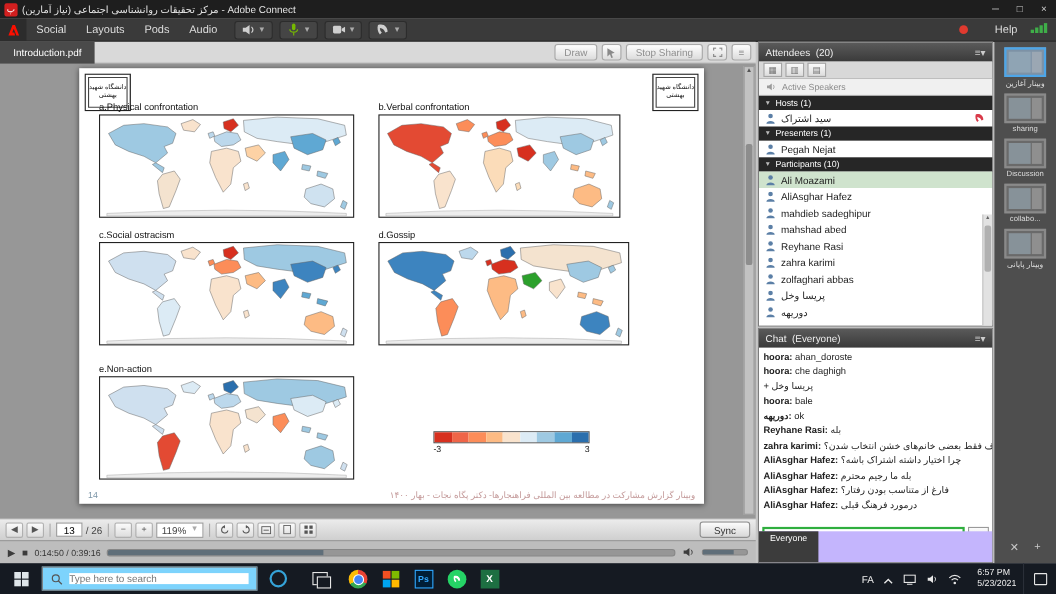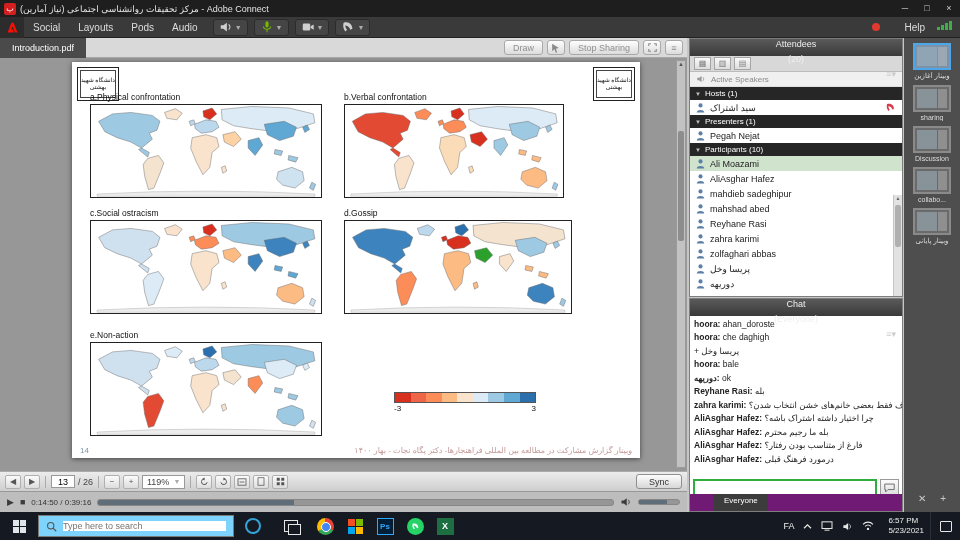--- a/index.html
+++ b/index.html
@@ -71,40 +71,40 @@
   .pb-time { font-size:8px; color:#333; white-space:nowrap; }
   .pb-track { flex:1; height:7px; background:#969696; border-radius:3px; position:relative; overflow:hidden; border:1px solid #878787; }
   .pb-fill { position:absolute; left:0; top:0; bottom:0; width:38%; background:#5f6e79; }
   .vol-track { width:42px; height:6px; background:#969696; border:1px solid #878787; border-radius:3px; position:relative; }
   .vol-fill { position:absolute; left:0; top:0; bottom:0; width:70%; background:#5f6e79; }
 
   
   .pod { position:absolute; background:#fff; border:1px solid #7d7d7d; }
   .attendees-pod { left:689px; top:38px; width:214px; height:259px; }
   .chat-pod { left:689px; top:298px; width:214px; height:214px; }
-  .pod-header { height:17px; background:linear-gradient(#5a5a5a,#3a3a3a); color:#efefef; font-size:9px; display:flex; align-items:center; padding:0 6px; gap:5px;flex-direction:column; }
+  .pod-header { height:17px; background:linear-gradient(#5a5a5a,#3a3a3a); color:#efefef; font-size:9px; display:flex; align-items:center; padding:0 6px; gap:5px; }
   .pod-menu { margin-left:auto; color:#ccc; font-size:9px; }
   .att-toolbar { height:16px; background:#d8d8d8; border-bottom:1px solid #bcbcbc; display:flex; align-items:center; gap:3px; padding:0 4px; }
   .view-btn { width:17px; height:13px; border:1px solid #a5a5a5; background:linear-gradient(#fafafa,#ddd); font-size:8px; color:#777; display:flex; align-items:center; justify-content:center; }
   .active-speakers { height:15px; background:#f0f0f0; border-bottom:1px solid #e0e0e0; display:flex; align-items:center; gap:5px; padding:0 6px; font-size:8px; color:#8a8a8a; }
   .group-bar { height:13px; background:#262626; color:#fff; font-size:8px; display:flex; align-items:center; gap:4px; padding:0 5px; }
   .tri { font-size:6px; color:#bbb; }
   .att-row { height:15px; display:flex; align-items:center; gap:5px; padding:0 6px; font-size:9px; color:#222; background:#fff; }
   .att-row.sel { background:#cfe3cd; }
   .row-right { margin-left:auto; display:flex; align-items:center; }
   .att-scroll { position:absolute; right:0; top:156px; bottom:0; width:9px; background:#e2e2e2; border-left:1px solid #c4c4c4; font-size:5px; color:#666; text-align:center; line-height:7px; }
   .att-scroll .thumb { position:absolute; left:1px; right:1px; top:10px; height:42px; background:#b0b0b0; border-radius:2px; }
 
   .chat-msgs { position:absolute; top:17px; left:0; right:0; bottom:34px; overflow:hidden; padding:2px 0; }
   .msg { font-size:8.5px; color:#222; padding:1px 4px; line-height:1.35; white-space:nowrap; overflow:hidden; }
   .msg b { font-weight:bold; }
   .chat-input-row { position:absolute; left:3px; right:3px; bottom:15px; height:17px; display:flex; gap:3px; }
   .chat-input { flex:1; border:2px solid #2fae3e; background:#fff; height:17px; font-size:9px; padding:0 3px; font-family:"Liberation Sans",sans-serif; }
   .send-btn { width:19px; height:17px; border:1px solid #9a9a9a; background:linear-gradient(#fbfbfb,#ddd); display:flex; align-items:center; justify-content:center; }
-  .chat-tabs { position:absolute; left:0; right:0; bottom:0; height:17px; background:#701a75; display:flex;padding-left:24px; }
+  .chat-tabs { position:absolute; left:0; right:0; bottom:0; height:28px; background:#c4b5fd; display:flex; }
   .chat-tab { background:#3c3c3c; color:#fff; font-size:8px; line-height:14px; padding:0 10px; }
 
   
   .rail { position:absolute; left:904px; top:38px; width:56px; height:474px; background:#4e4e4e; }
   .rail-item { width:48px; margin:5px auto 0; text-align:center; }
   .rail-thumb { width:38px; height:27px; margin:0 auto; background:#6a6a6a; border:2px solid #8a8a8a; position:relative; }
   .rail-thumb::before { content:""; position:absolute; left:2px; top:2px; width:20px; height:19px; background:#9fb3bf; opacity:.55; }
   .rail-thumb::after { content:""; position:absolute; right:2px; top:2px; width:9px; height:19px; background:#c7c7c7; opacity:.4; }
   .rail-item.active .rail-thumb { border-color:#4da6e8; background:#7d92a6; }
   .rail-label { font-size:7px; color:#ddd; margin-top:2px; white-space:nowrap; overflow:hidden; }
@@ -120,21 +120,21 @@
   .cortana { width:16px; height:16px; border-radius:50%; border:2px solid #35a3d8; }
   .taskview { width:14px; height:12px; border:1px solid #e7e7e7; position:relative; }
   .taskview::before { content:""; position:absolute; left:3px; top:3px; right:-4px; bottom:-4px; border:1px solid #e7e7e7; background:#151a22; }
   .app-ic { width:30px; height:28px; display:flex; align-items:center; justify-content:center; }
   .chrome-ic { width:17px; height:17px; border-radius:50%; background:conic-gradient(#ea4335 0 33%, #34a853 33% 66%, #fbbc05 66% 100%); position:relative; }
   .chrome-ic::after { content:""; position:absolute; left:4.5px; top:4.5px; width:8px; height:8px; background:#4285f4; border:1.5px solid #fff; border-radius:50%; }
   .ms-ic { display:grid; grid-template-columns:7px 7px; grid-template-rows:7px 7px; gap:1px; }
   .ps-ic { width:17px; height:17px; background:#001e36; color:#31a8ff; font-size:8px; font-weight:bold; display:flex; align-items:center; justify-content:center; border:1px solid #31a8ff; }
   .wa-ic { width:17px; height:17px; border-radius:50%; background:#25d366; display:flex; align-items:center; justify-content:center; }
   .xl-ic { width:17px; height:17px; background:#1d6f42; color:#fff; font-size:9px; font-weight:bold; display:flex; align-items:center; justify-content:center; }
-  .tray { display:flex; align-items:center; gap:9px; padding:0 8px; }
+  .tray { display:flex; align-items:flex-end; gap:9px; padding:0 8px; }
   .tray-txt { font-size:9px; color:#eee; }
   .clock { text-align:left; font-size:8px; line-height:1.25; color:#eee; padding:0 6px; }
   .action-center { width:30px; height:28px; display:flex; align-items:center; justify-content:center; border-left:1px solid #2a2f38; }
   .ac-ic { width:12px; height:11px; border:1px solid #e7e7e7; border-radius:1px; }
 </style>
 </head>
 <body>
 
 <div class="screen">
 

